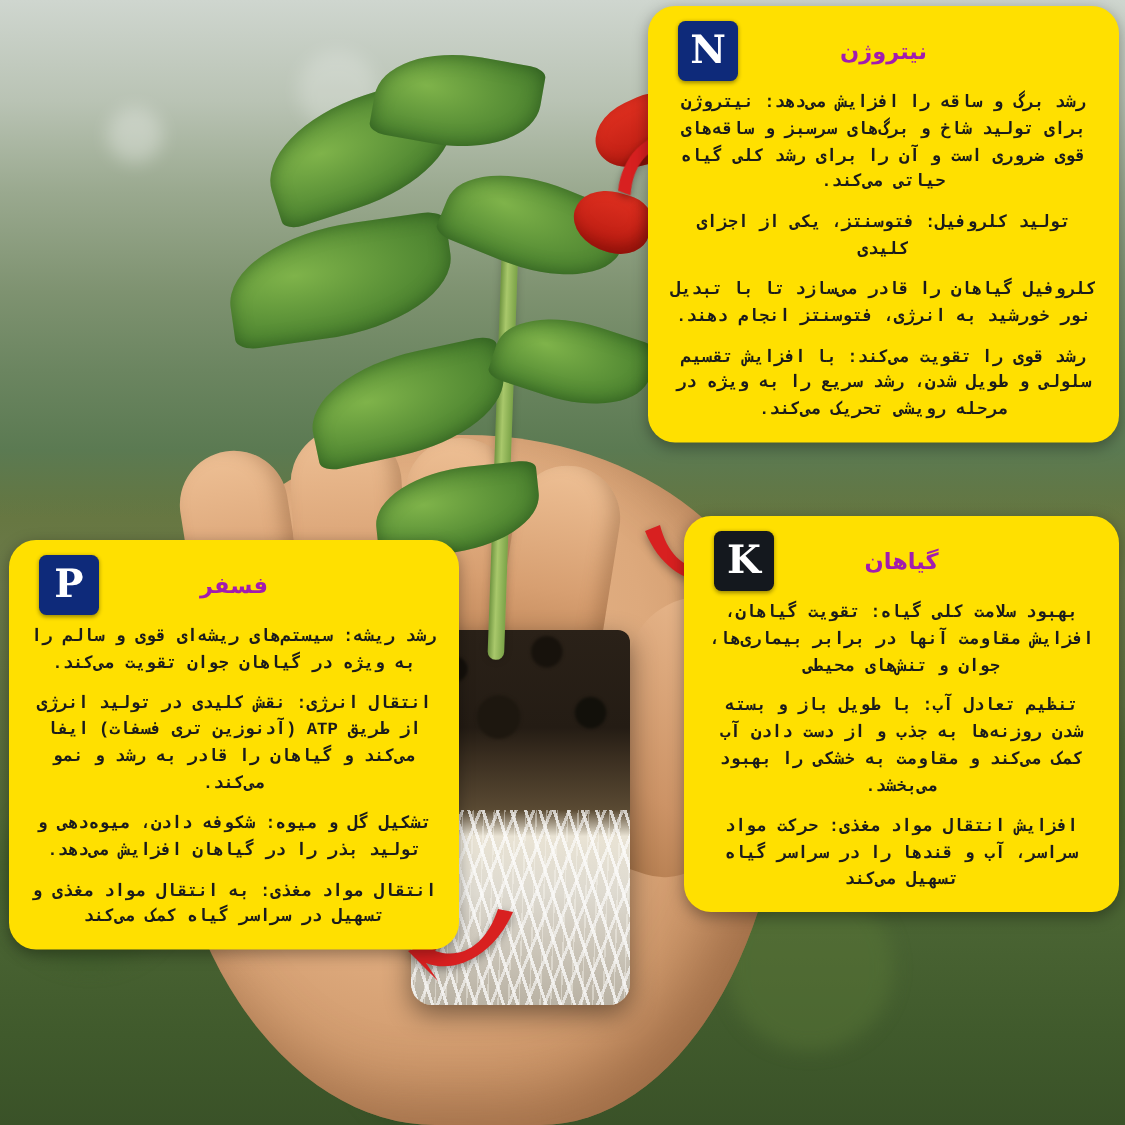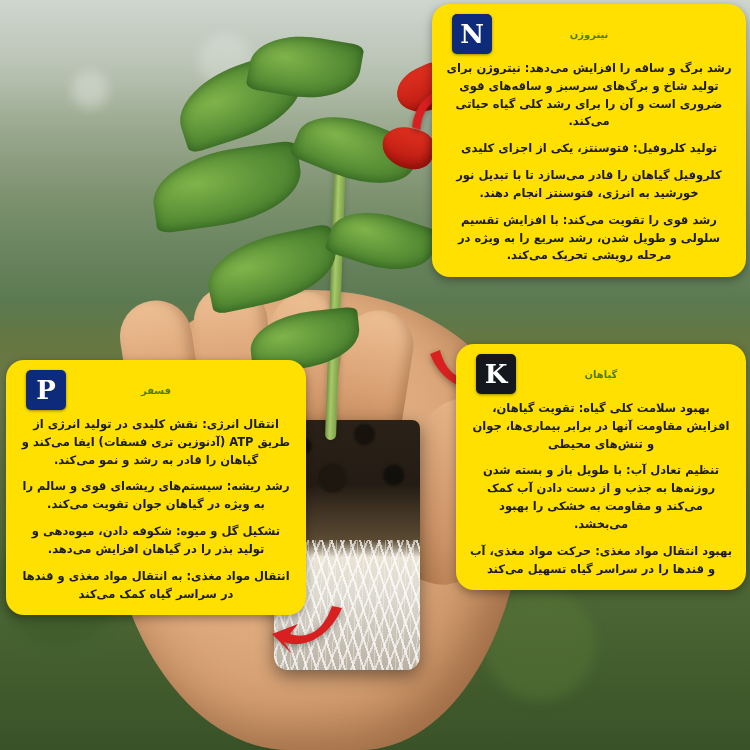--- a/index.html
+++ b/index.html
@@ -156,23 +156,23 @@
   .panel-head {
     display: flex;
     align-items: center;
     justify-content: center;
     gap: 10px;
     margin-bottom: 6px;
     position: relative;
     min-height: 40px;
   }
   .panel-title {
-    font-size: 10px;
+    font-size: 15px;
     font-weight: bold;
-    color: #4d7c0f;
+    color: #a21caf;
   }
   .badge {
     position: absolute;
     left: 6px;
     top: 0;
     width: 40px;
     height: 40px;
     background: #0e2a7a;
     color: #fff;
     border-radius: 5px;
@@ -185,20 +185,21 @@
     line-height: 1;
     box-shadow: 0 1px 3px rgba(0,0,0,.4);
   }
   .badge.dark { background: #14181e; }
   .para {
     font-size: 11.5px;
     line-height: 1.55;
     margin: 0 0 9px;
     text-align: center;
     font-weight: bold;
+    font-family: Liberation Mono, monospace;
   }
   .para:last-child { margin-bottom: 0; }
 
   #panel-nitrogen { left: 432px; top: 4px;   width: 314px; }
   #panel-potassium{ left: 456px; top: 344px; width: 290px; }
   #panel-phosphorus{ left: 6px;  top: 360px; width: 300px; }
 </style>
 </head>
 <body>
 
@@ -252,27 +253,27 @@
     <p class="para">رشد قوی را تقویت می‌کند: با افزایش تقسیم سلولی و طویل شدن، رشد سریع را به ویژه در مرحله رویشی تحریک می‌کند.</p>
   </div>
 
   <div class="panel" id="panel-potassium">
     <div class="panel-head">
       <span class="badge dark">K</span>
       <span class="panel-title">گیاهان</span>
     </div>
     <p class="para">بهبود سلامت کلی گیاه: تقویت گیاهان، افزایش مقاومت آنها در برابر بیماری‌ها، جوان و تنش‌های محیطی</p>
     <p class="para">تنظیم تعادل آب: با طویل باز و بسته شدن روزنه‌ها به جذب و از دست دادن آب کمک می‌کند و مقاومت به خشکی را بهبود می‌بخشد.</p>
-    <p class="para">بهبود انتقال مواد مغذی: حرکت مواد مغذی، آب و قندها را در سراسر گیاه تسهیل می‌کند</p>
+    <p class="para">افزایش انتقال مواد مغذی: حرکت مواد سراسر، آب و قندها را در سراسر گیاه تسهیل می‌کند</p>
   </div>
 
   <div class="panel" id="panel-phosphorus">
     <div class="panel-head">
       <span class="badge">P</span>
       <span class="panel-title">فسفر</span>
     </div>
+    <p class="para">رشد ریشه: سیستم‌های ریشه‌ای قوی و سالم را به ویژه در گیاهان جوان تقویت می‌کند.</p>
     <p class="para">انتقال انرژی: نقش کلیدی در تولید انرژی از طریق ATP (آدنوزین تری فسفات) ایفا می‌کند و گیاهان را قادر به رشد و نمو می‌کند.</p>
-    <p class="para">رشد ریشه: سیستم‌های ریشه‌ای قوی و سالم را به ویژه در گیاهان جوان تقویت می‌کند.</p>
     <p class="para">تشکیل گل و میوه: شکوفه دادن، میوه‌دهی و تولید بذر را در گیاهان افزایش می‌دهد.</p>
-    <p class="para">انتقال مواد مغذی: به انتقال مواد مغذی و قندها در سراسر گیاه کمک می‌کند</p>
+    <p class="para">انتقال مواد مغذی: به انتقال مواد مغذی و تسهیل در سراسر گیاه کمک می‌کند</p>
   </div>
 
 </div>
 
 </body></html>

